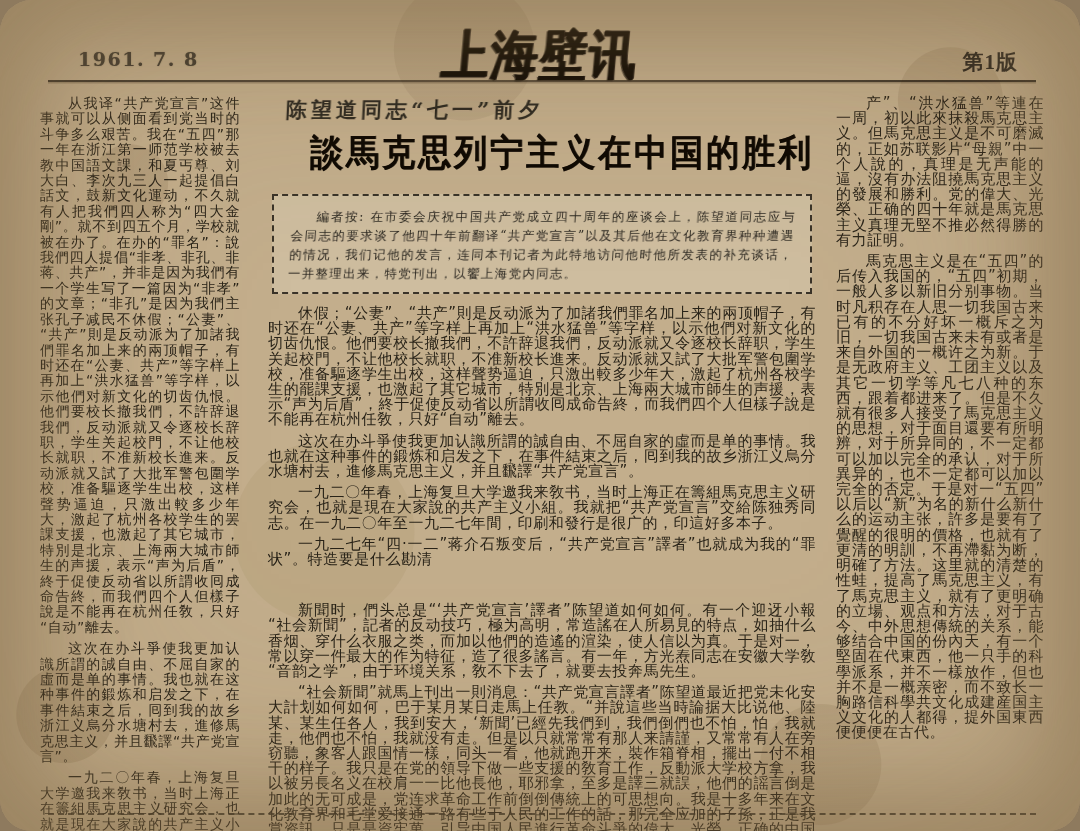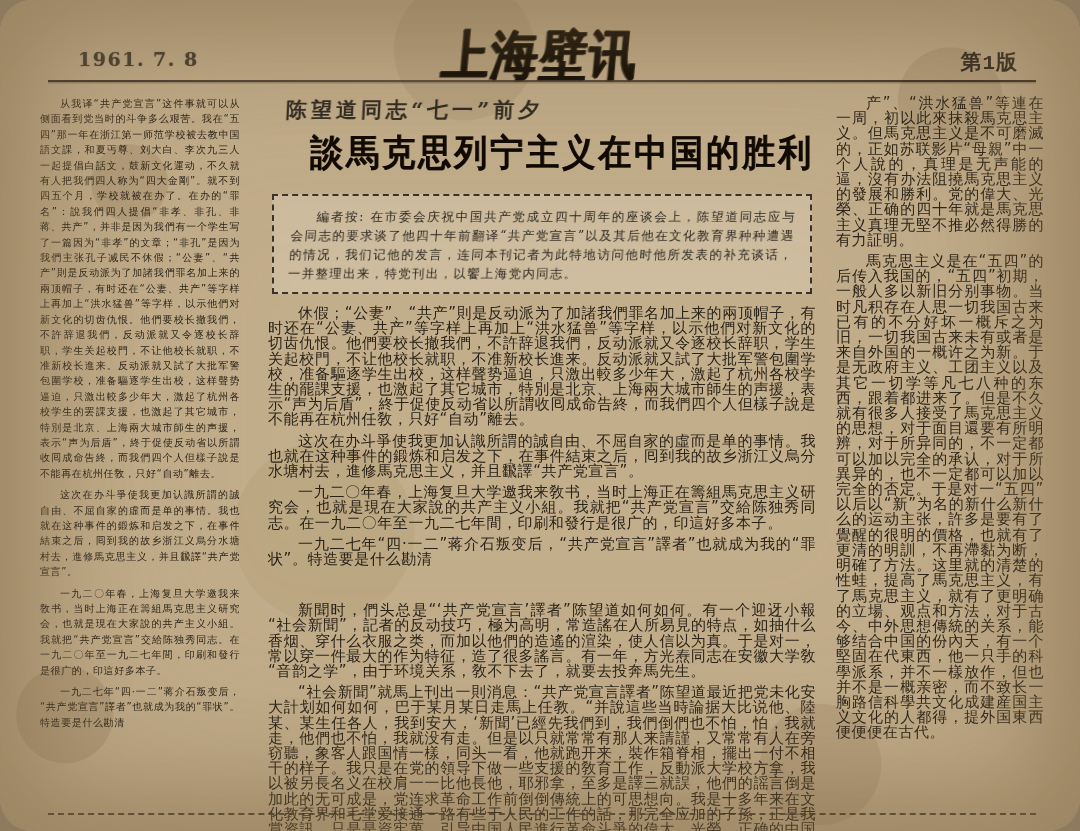--- a/index.html
+++ b/index.html
@@ -73,21 +73,21 @@
     text-shadow:
        1.2px 0 0 rgba(35,31,24,.85),
       -1.2px .6px 0 rgba(35,31,24,.6),
        0 1.4px 1px rgba(35,31,24,.5);
     transform: skewX(-5deg) scaleY(1.12);
     filter: blur(.28px) contrast(1.25);
   }
   .page-no {
     position: absolute;
     right: 62px; top: 20px;
-    font-family: Liberation Mono, monospace;
+    font-family: Liberation Serif, serif;
     font-weight: 700;
     font-size: 21px;
     letter-spacing: 1px;
     color: #2b261f;
     filter: blur(.2px);
   }
   .rule-main {
     position: absolute;
     left: 48px; right: 44px; top: 80px;
     height: 2px;
@@ -106,21 +106,21 @@
     font-family: "DejaVu Sans", "Liberation Sans", sans-serif;
     color: #2a2620;
   }
   .col-left  { left: 0;    width: 200px; }
   .col-mid   { left: 228px; width: 548px; }
   .col-right { left: 796px; width: 208px; }
 
   p.body {
     margin: 0 0 6px 0;
     text-indent: 2em;
-    font-size: 10px;
+    font-size: 14px;
     line-height: 15.4px;
     letter-spacing: .6px;
     text-align: justify;
     color: #2d2921;
     filter: blur(.35px) contrast(1.18);
     opacity: .93;
   }
   .col-mid p.body, .col-right p.body { font-size: 15px; line-height: 15.2px; }
 
   

